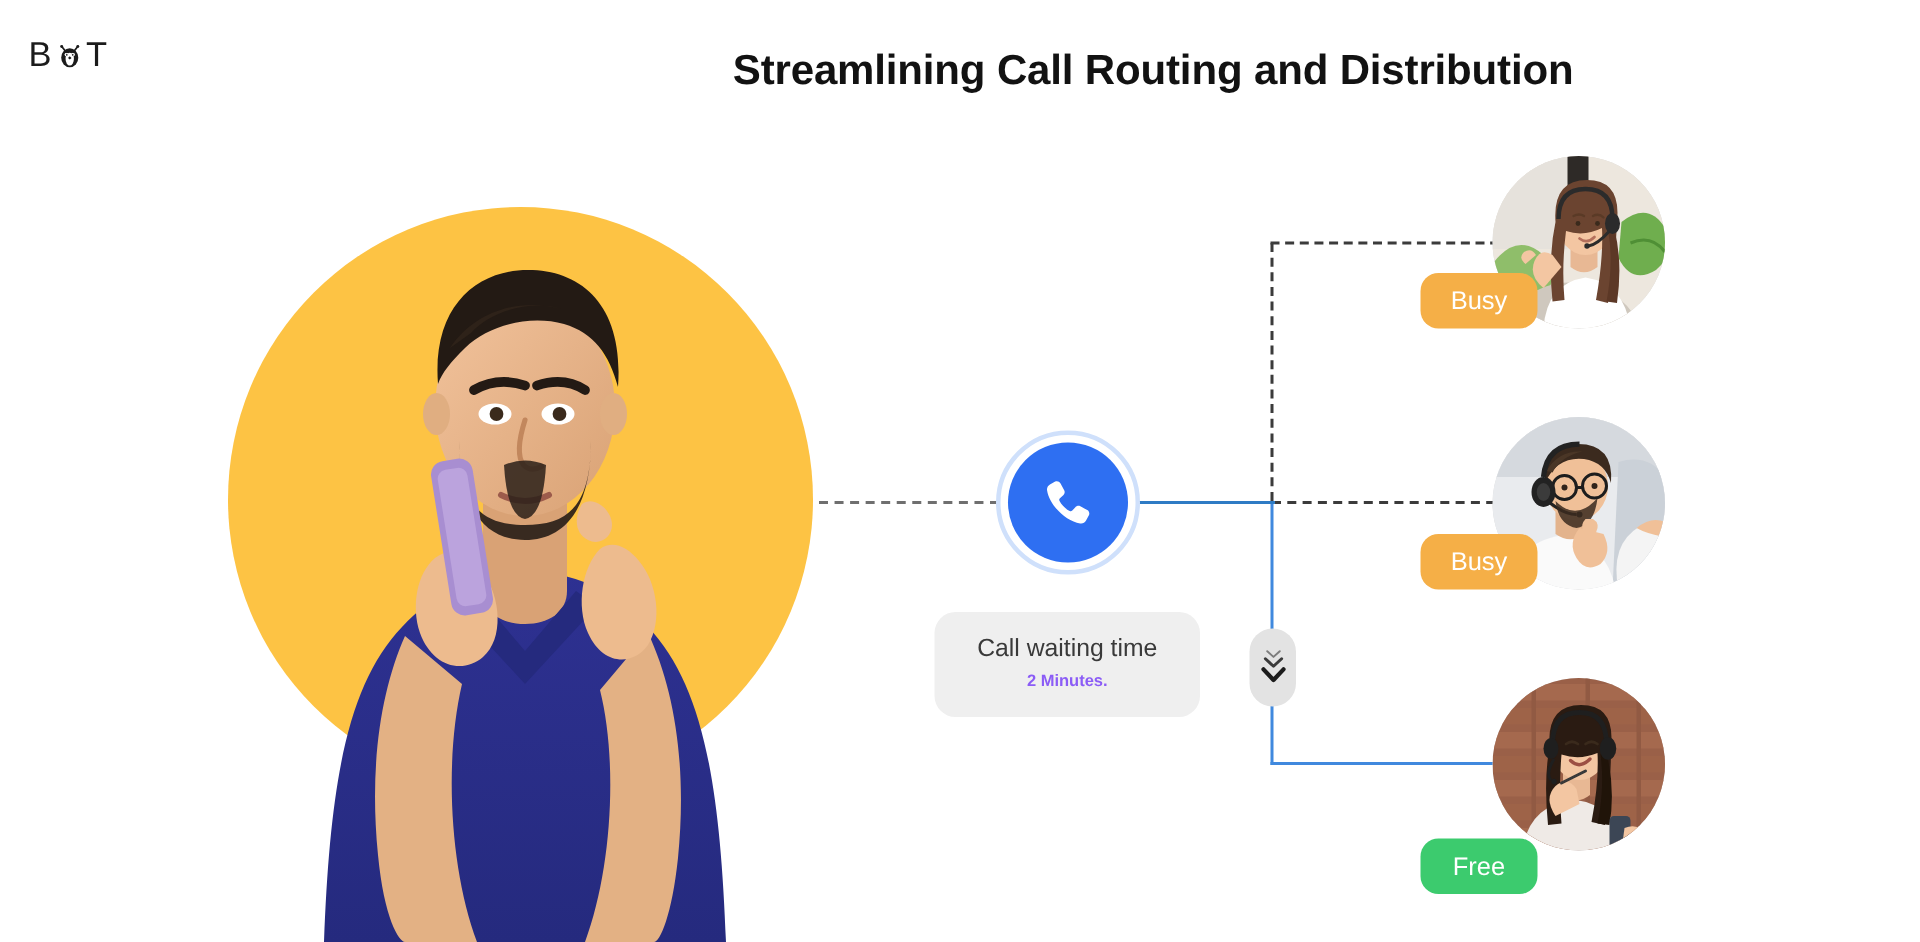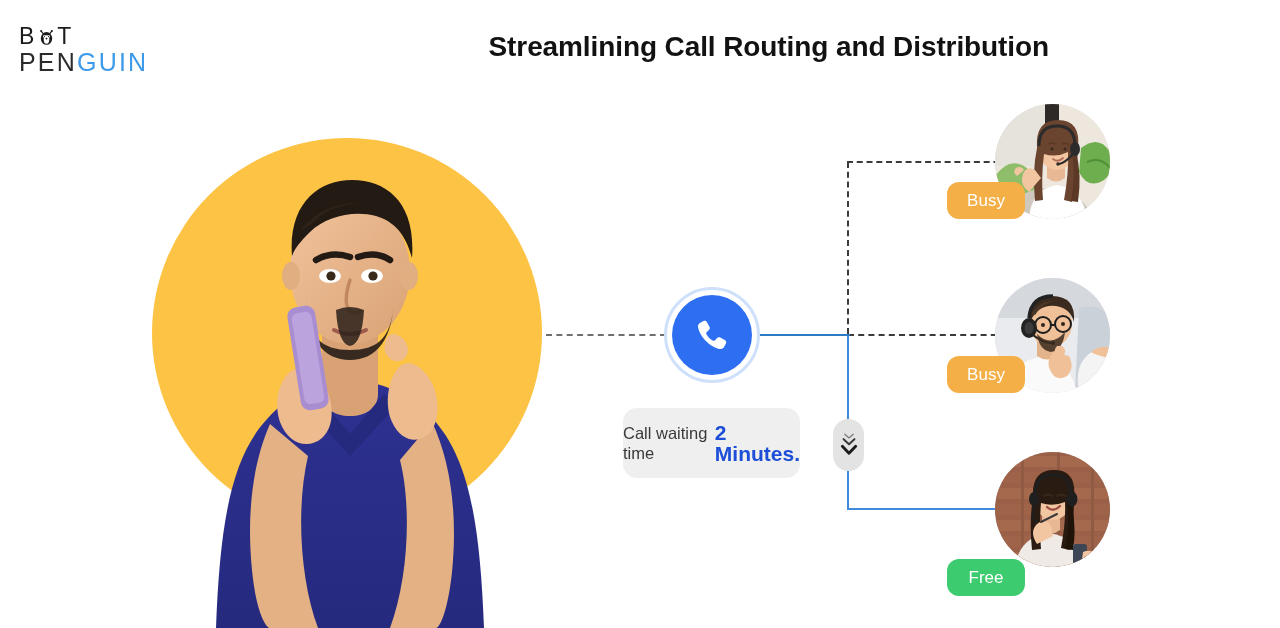--- a/index.html
+++ b/index.html
@@ -106,33 +106,33 @@
     font-size: 17px;
     border-radius: 25px;
     color: #3a3a3a;
   }
   #call-waiting-box {
     left: 623px;
     top: 408px;
     width: 177px;
     height: 70px;
     border-radius: 14px;
-    flex-direction: row;
+    flex-direction: column;
     gap: 2px;
     align-items: center;
   }
   #call-waiting-box .cw-label {
     font-size: 16.5px;
     color: #3a3a3a;
     line-height: 20px;
   }
   #call-waiting-box .cw-value {
-    font-size: 21px;
+    font-size: 11px;
     font-weight: 700;
-    color: #1d4ed8;
+    color: #8b5cf6;
     line-height: 21px;
   }
 
   
   #phone-hub {
     position: absolute;
     left: 664px;
     top: 287px;
     width: 96px;
     height: 96px;
@@ -283,23 +283,20 @@
           <circle cx="14.5" cy="10.8" r="0.75" fill="#1b1b1b"></circle>
           <path d="M12 12.1 l1.5 1.3 -1.5 1.3 -1.5 -1.3 z" fill="#1b1b1b"></path>
           <path d="M5.6 4.2 L9.1 8.6" stroke="#1b1b1b" stroke-width="1.5" stroke-linecap="round"></path>
           <path d="M18.4 4.2 L14.9 8.6" stroke="#1b1b1b" stroke-width="1.5" stroke-linecap="round"></path>
           <circle cx="5.2" cy="3.7" r="1.25" fill="#1b1b1b"></circle>
           <circle cx="18.8" cy="3.7" r="1.25" fill="#1b1b1b"></circle>
         </svg>
       </span>
       <span>T</span>
     </div>
-    <div class="lg-row2">
-      <span>PEN</span><span class="accent">GUIN</span>
-    </div>
   </div>
 
   <div id="page-title">Streamlining Call Routing and Distribution</div>
 
   <div id="yellow-circle"></div>
 
   <div id="customer-photo">
     <svg viewBox="0 0 400 468" width="400" height="468">
       <defs>
         <clipPath id="bodyclip">

